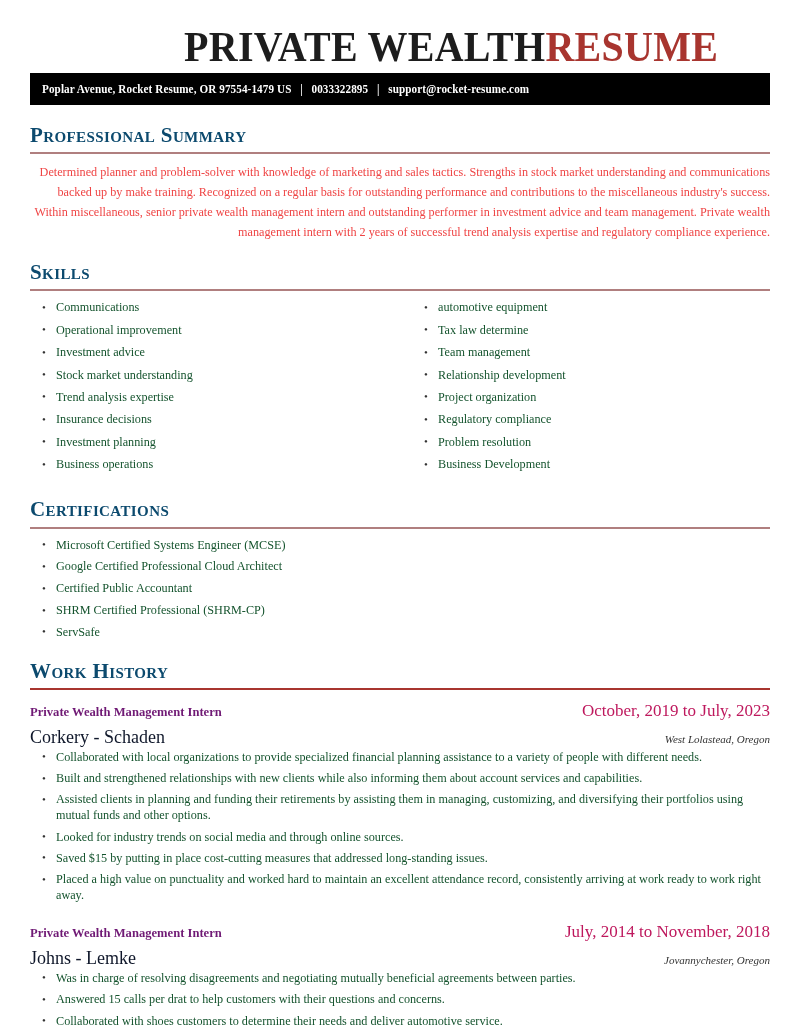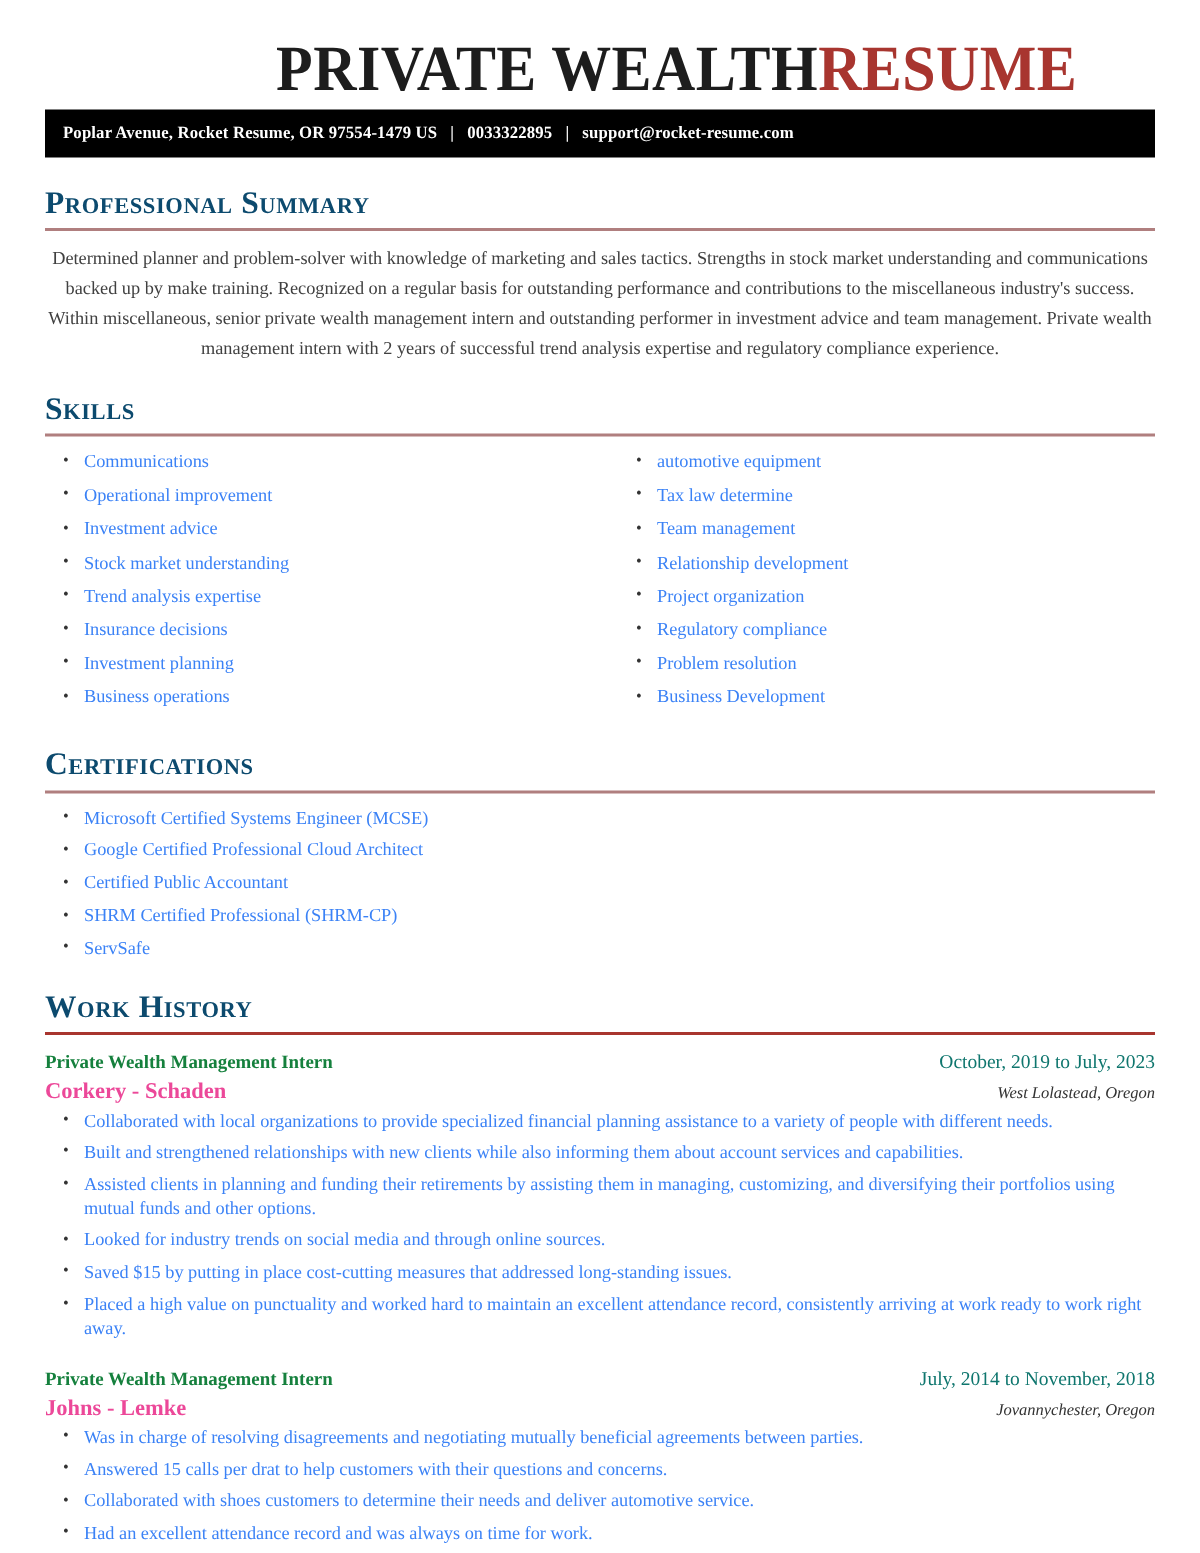--- a/index.html
+++ b/index.html
@@ -92,37 +92,37 @@
   }
   .rule.strong {
     background: #a8352f;
     height: 2px;
   }
 
   
   .summary-text {
     font-size: 12.2px;
     line-height: 1.62;
-    text-align: center;
-    color: #404040;
+    text-align: right;
+    color: #ef4444;
     margin: 0;
   }
 
   
   ul.bullets {
     margin: 0;
     padding: 0;
     list-style: none;
   }
   ul.bullets > li {
     position: relative;
     padding-left: 26px;
     font-size: 12.2px;
     line-height: 1.30;
-    color: #3b82f6;
+    color: #14532d;
     margin-bottom: 5.5px;
   }
   ul.bullets > li::before {
     content: "\2022";
     position: absolute;
     left: 12px;
     top: -0.5px;
     font-size: 11px;
     color: #333333;
   }
@@ -154,32 +154,32 @@
   }
   .job-row {
     display: flex;
     justify-content: space-between;
     align-items: baseline;
     line-height: 1.45;
   }
   .job-title {
     font-size: 12.6px;
     font-weight: bold;
-    color: #15803d;
+    color: #701a75;
   }
   .job-dates {
-    font-size: 13px;
-    color: #0f766e;
+    font-size: 17px;
+    color: #be185d;
     text-align: right;
     white-space: nowrap;
   }
   .job-company {
-    font-size: 15px;
-    font-weight: bold;
-    color: #ec4899;
+    font-size: 18px;
+    font-weight: normal;
+    color: #0f172a;
   }
   .job-location {
     font-size: 11px;
     font-style: italic;
     color: #333333;
     white-space: nowrap;
   }
   .job-bullets {
     margin-top: 7px;
   }

